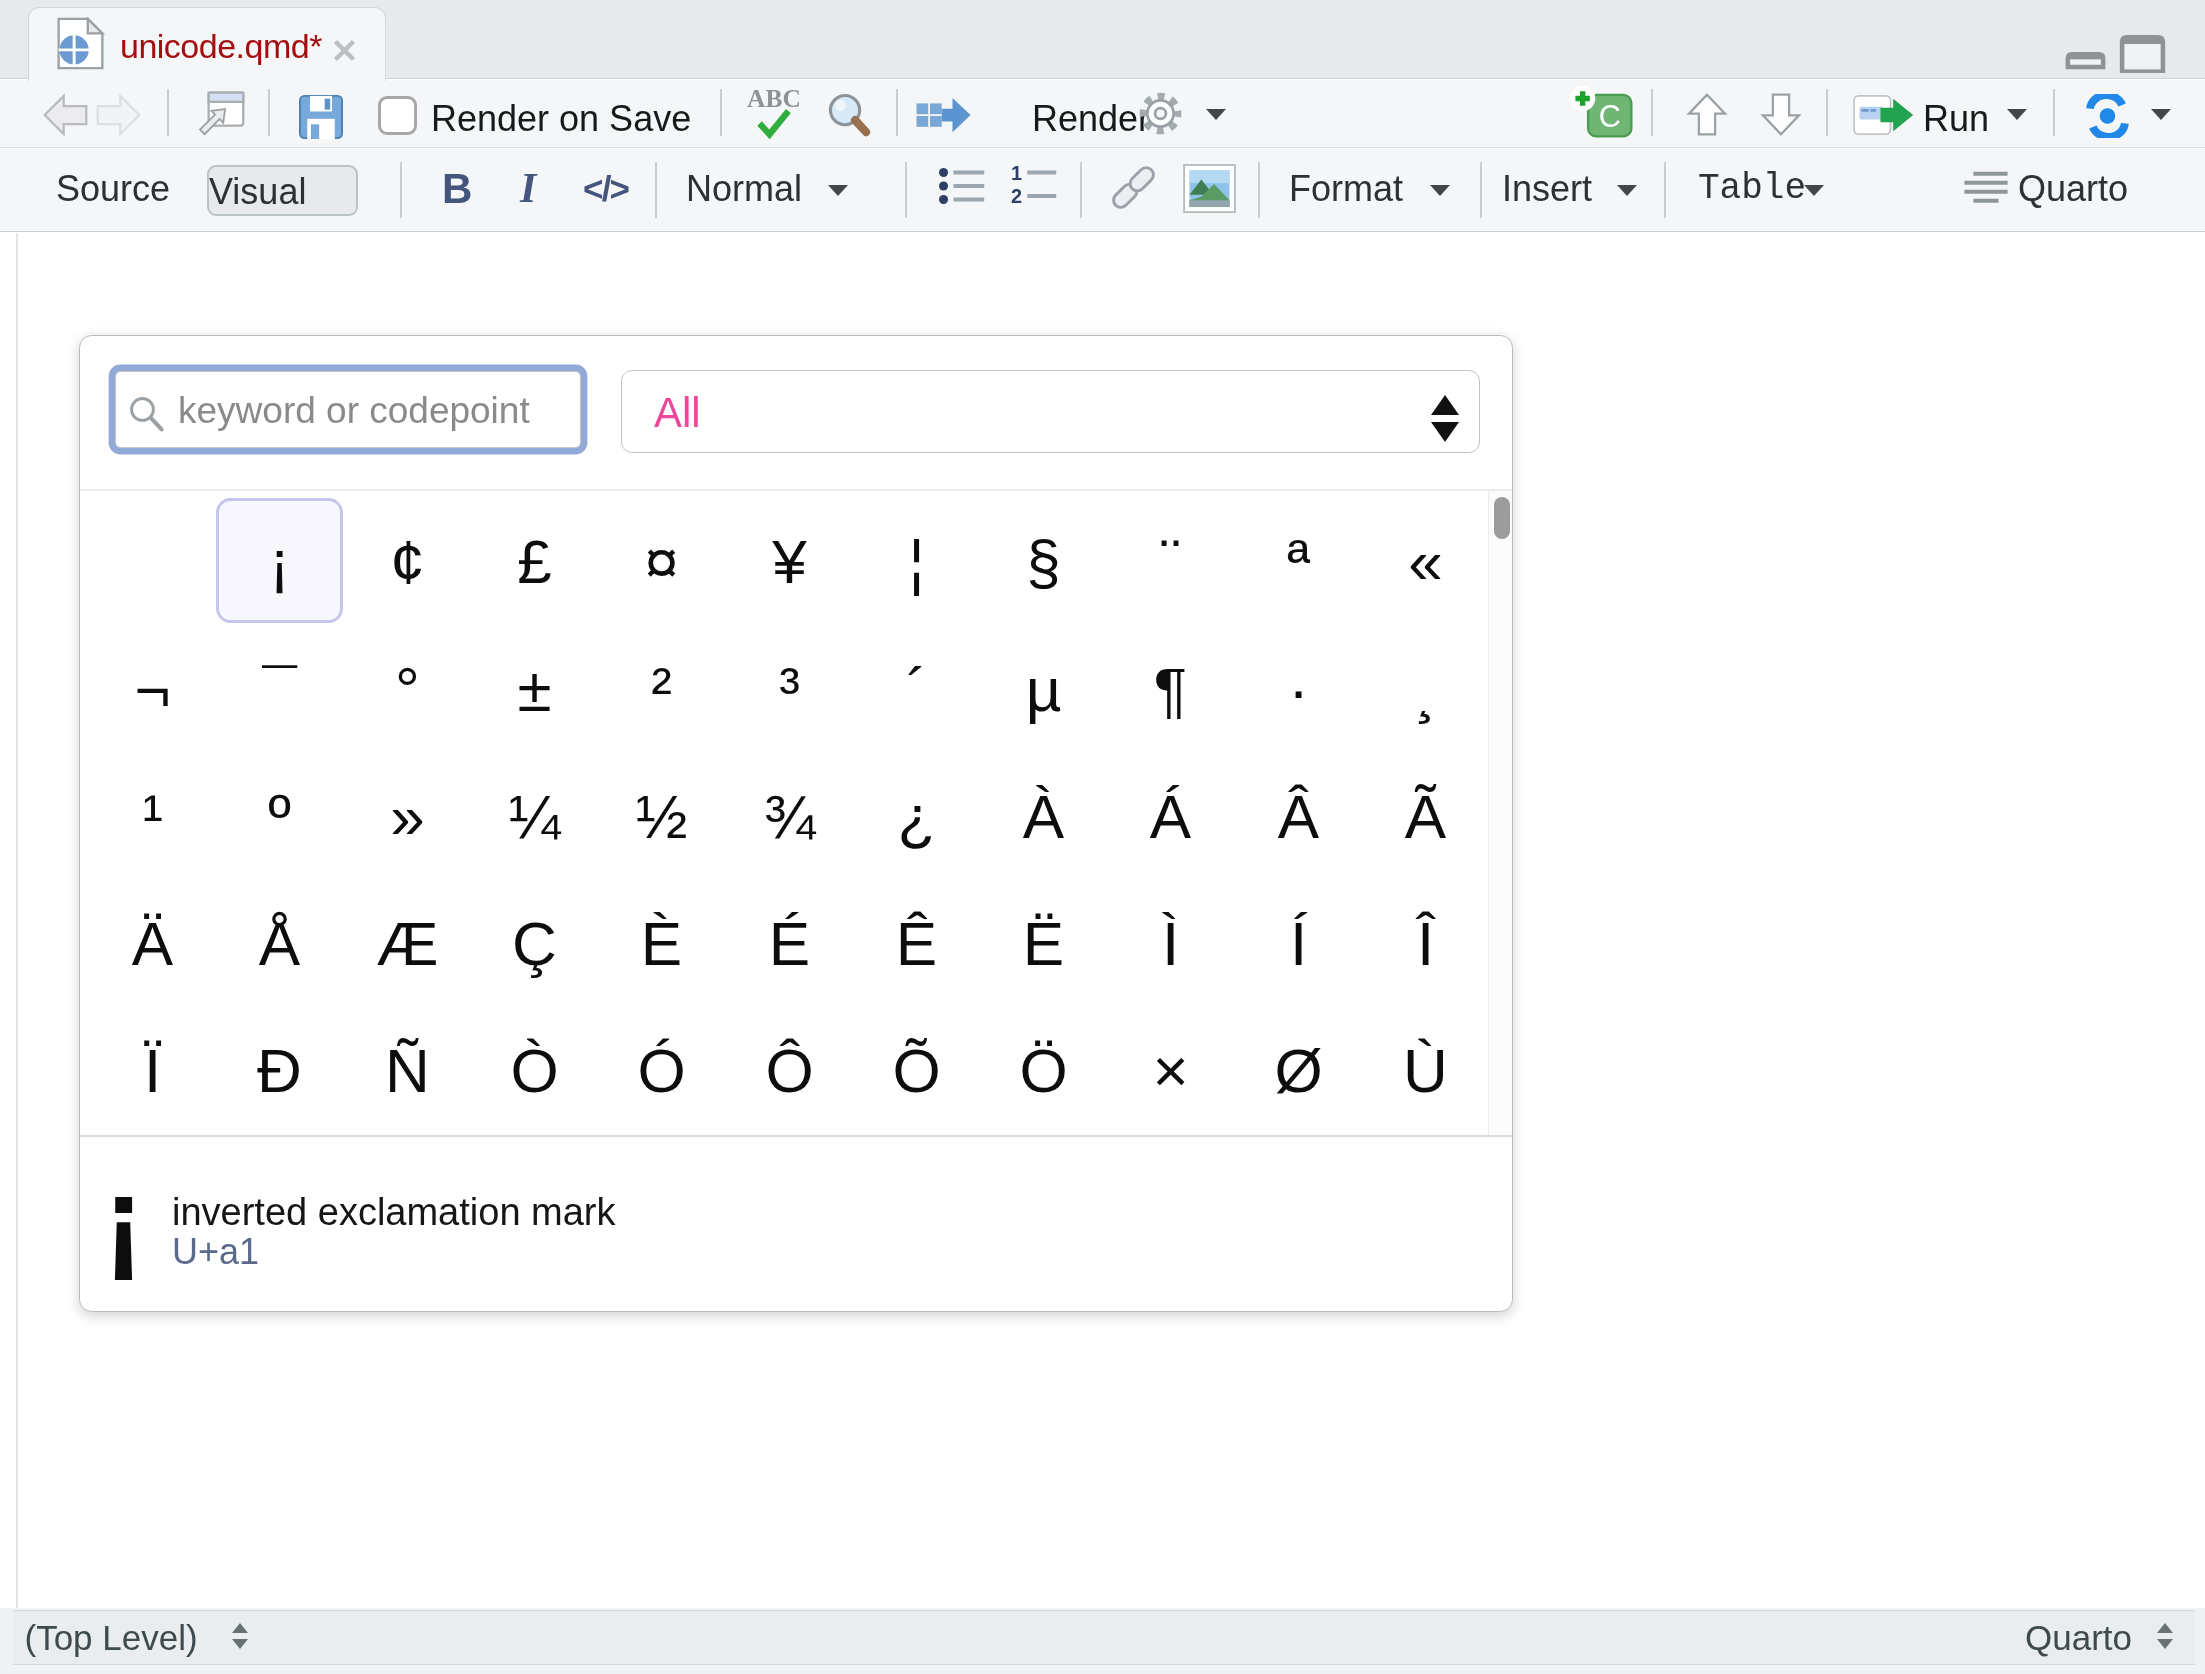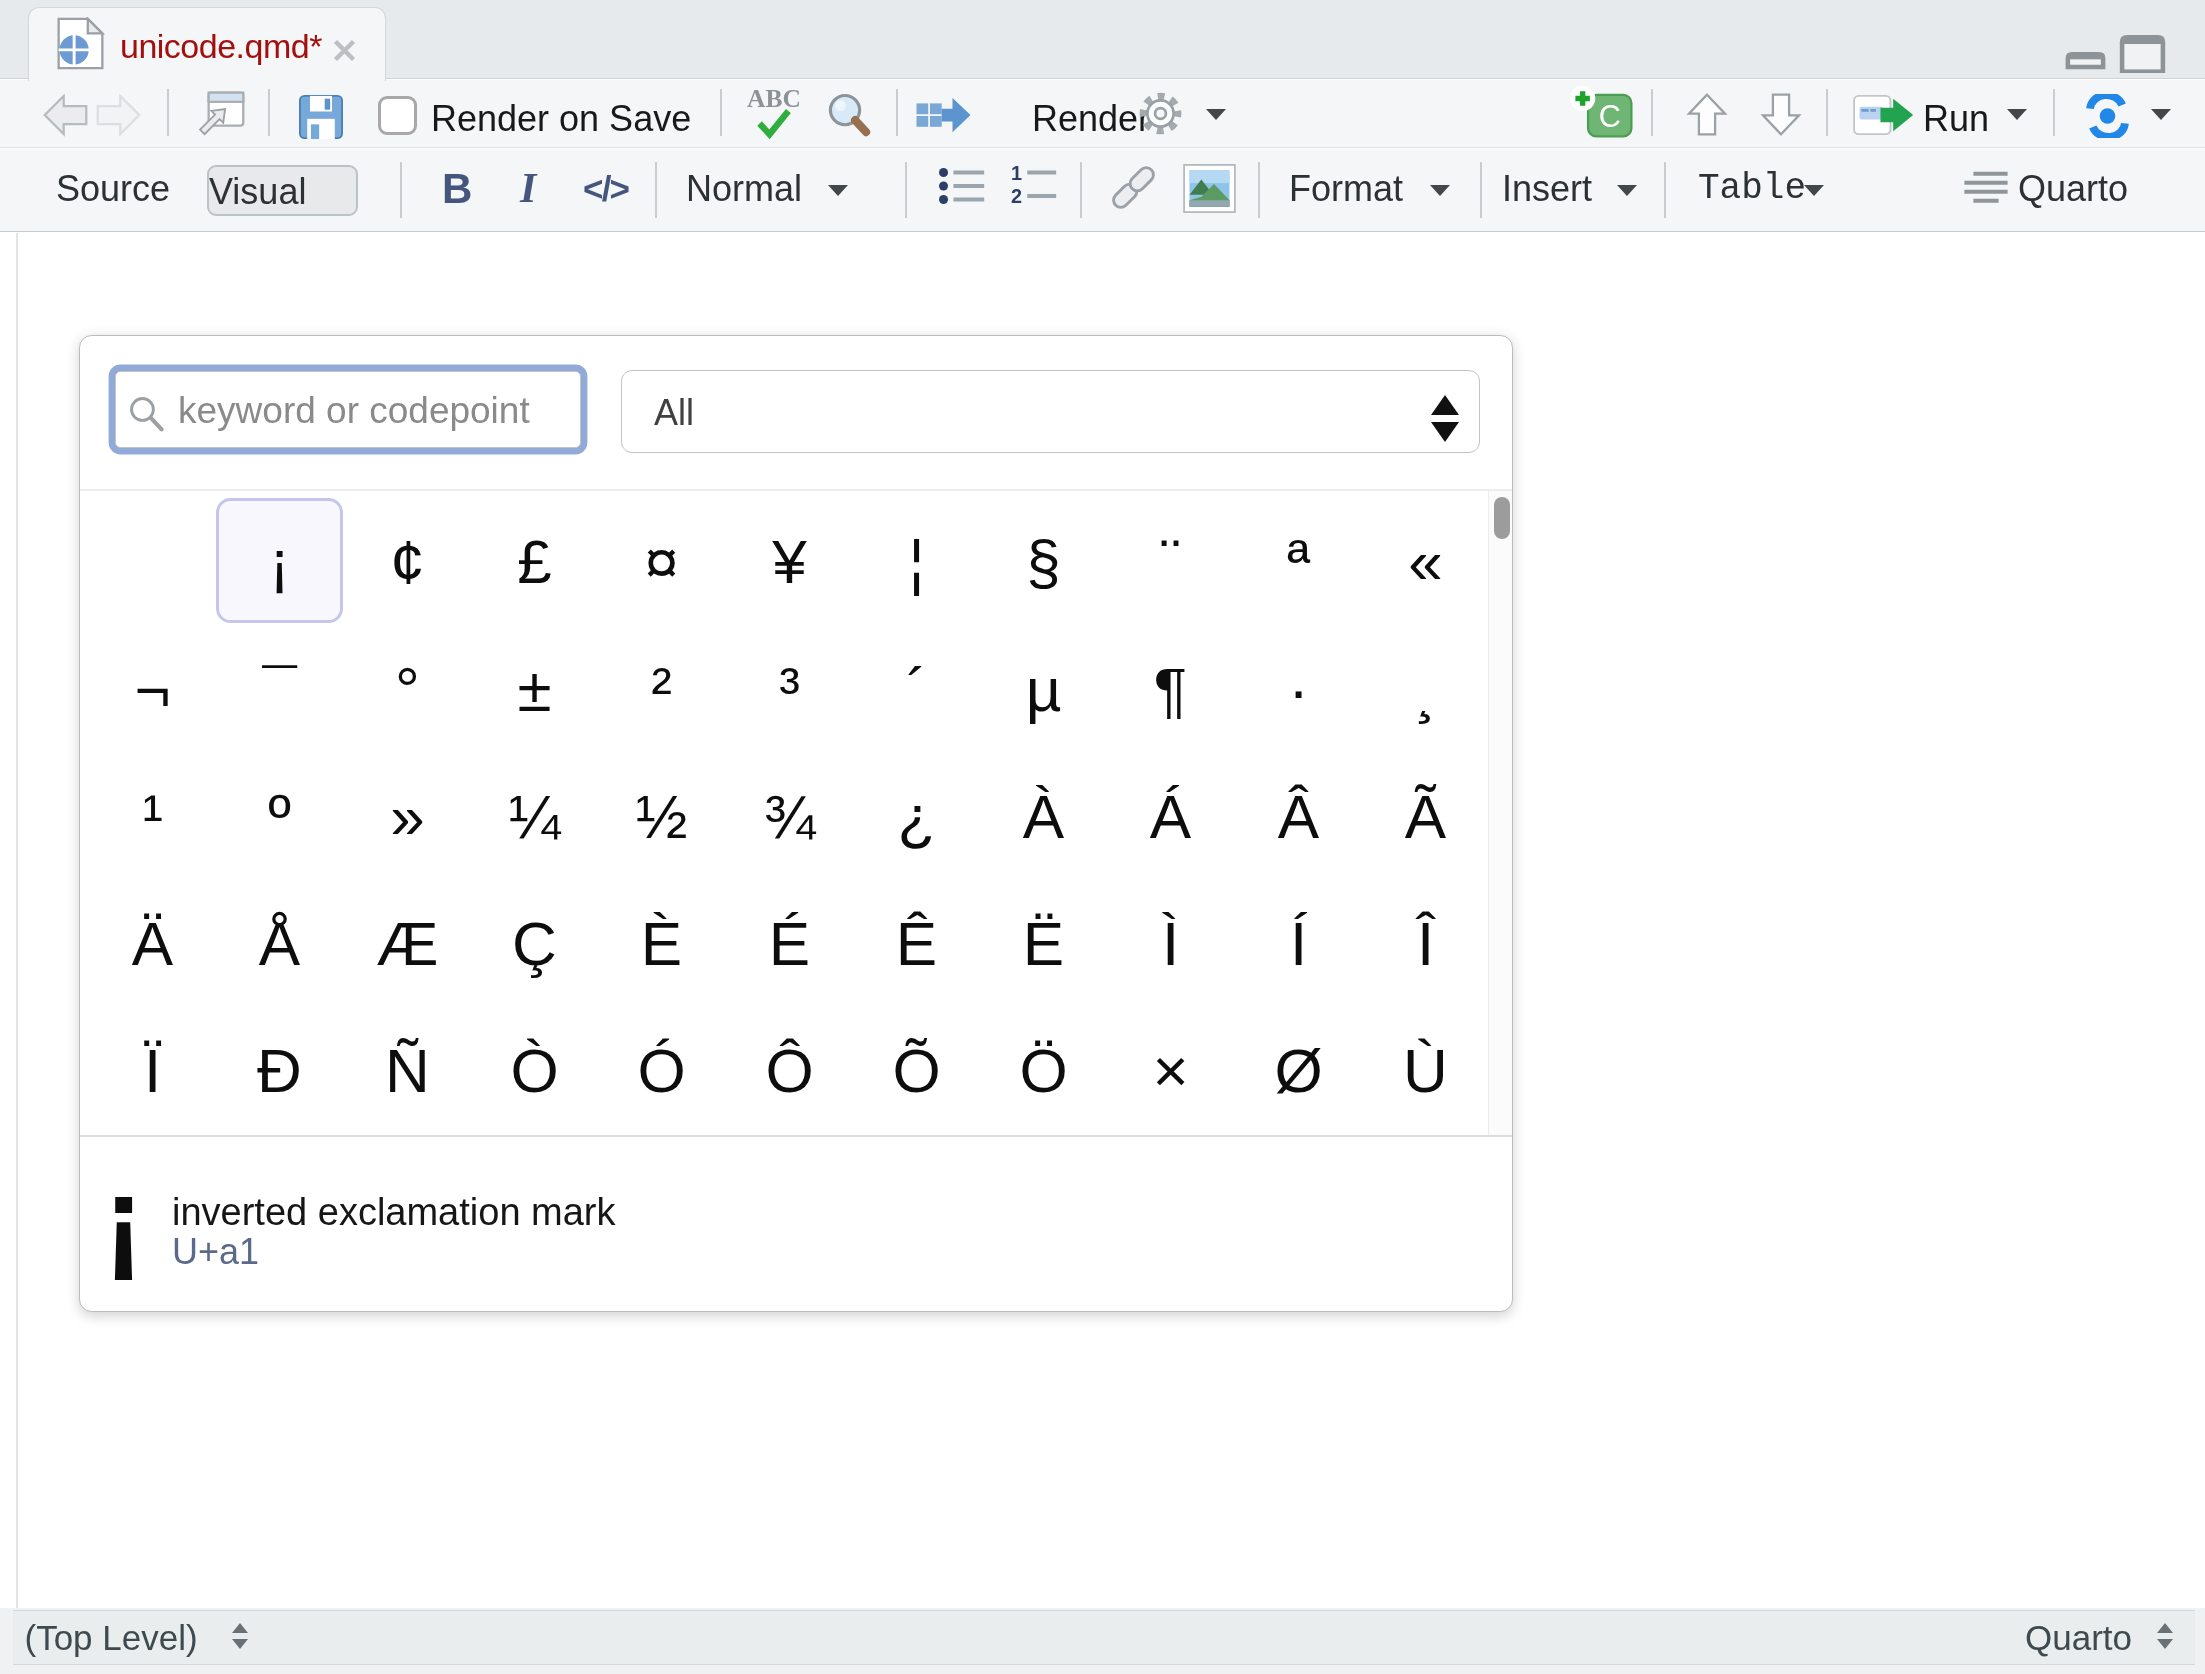--- a/index.html
+++ b/index.html
@@ -28,21 +28,21 @@
   
   #doc{left:0;top:233px;width:2206px;height:1376px;background:#fff;}
   #docline{left:16.4px;top:233px;width:1.8px;height:1375px;background:#e2e5e7;}
   
   #dialog{left:79px;top:335px;width:1432px;height:975px;background:#fff;
           border:1.8px solid #b9bbbd;border-radius:12.7px;box-shadow:0 3.6px 12.7px rgba(0,0,0,0.18);z-index:5;}
   #search{left:35px;top:35px;width:464px;height:75px;background:#fff;border:1.8px solid #c3c4c6;
           border-radius:5.5px;box-shadow:0 0 0 6.4px #92aad8;}
   #searchtext{left:98px;top:37px;width:455px;height:75px;line-height:75px;font-size:37px;color:#8a8a8a;}
   #select{left:541px;top:34px;width:857px;height:81px;background:#fff;border:1.8px solid #c2c3c5;border-radius:11px;}
-  #selecttext{left:574px;top:34px;height:85px;line-height:85px;font-size:36px;color:#404040;}
+  #selecttext{left:574px;top:34px;height:85px;line-height:85px;font-size:42px;color:#ec4899;}
   #hr1{left:0px;top:153px;width:1432px;height:1.8px;background:#ececec;}
   #hr2{left:0px;top:799px;width:1432px;height:1.8px;background:#dcdcdc;}
   #grid{left:0;top:155px;width:1432px;height:645px;overflow:hidden;}
   .cell{position:absolute;width:127px;height:125px;line-height:127px;text-align:center;
         font-size:62px;color:#0d0d0d;}
   #selcell{position:absolute;left:136px;top:7.3px;width:127px;height:125px;background:#f7f7fd;
            border:3.6px solid #c6c6ec;border-radius:14.5px;box-sizing:border-box;}
   #sbtrack{left:1408px;top:0px;width:23.6px;height:645px;background:#fbfbfb;border-left:1.8px solid #ececec;}
   #sbthumb{left:1414px;top:5.5px;width:15.5px;height:42px;background:#9c9c9c;border-radius:8.2px;}
   

